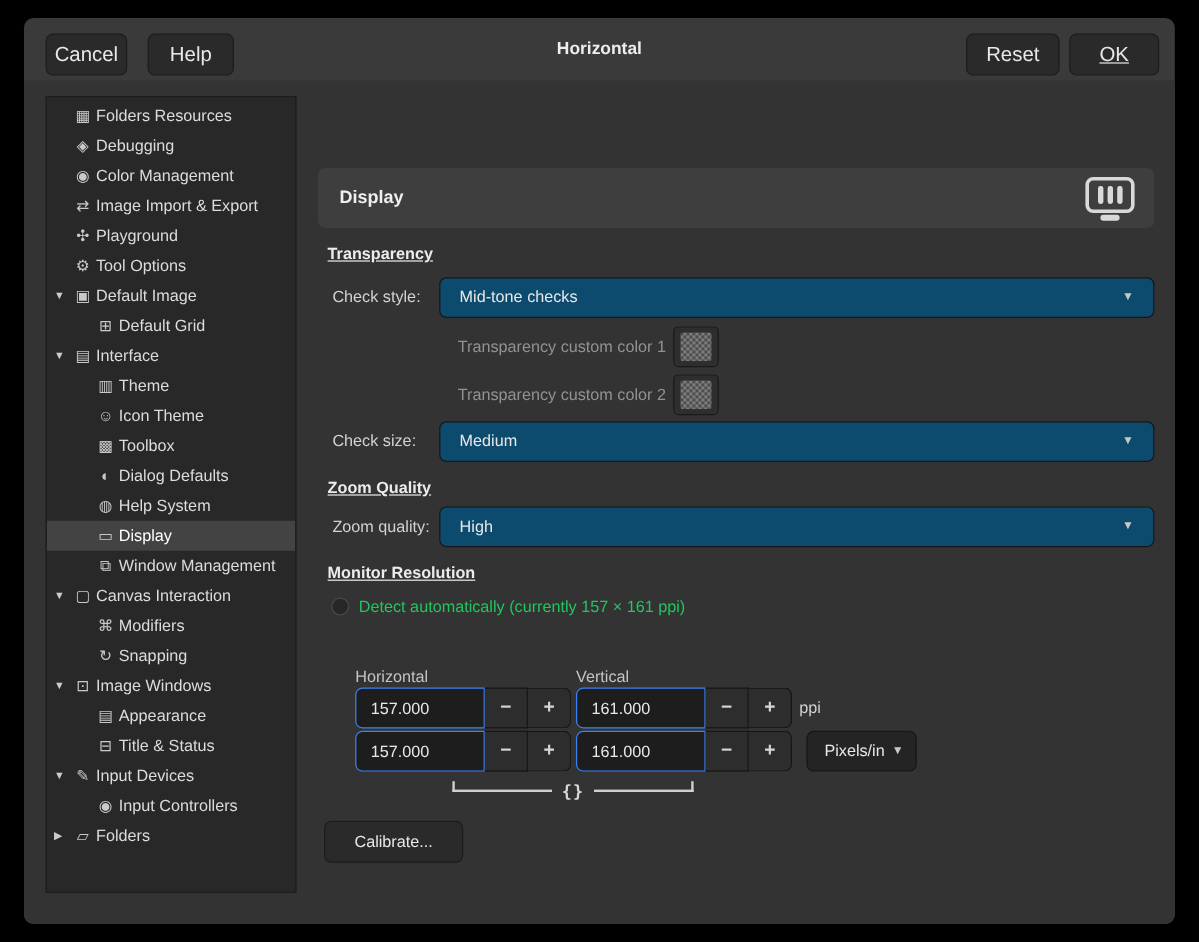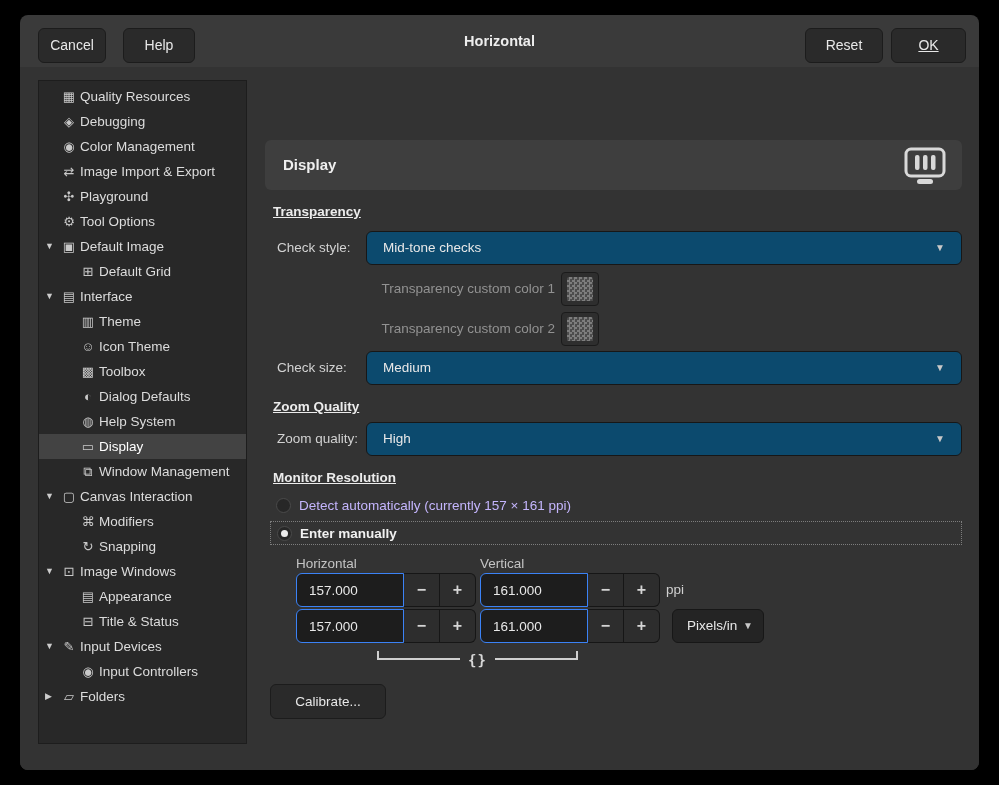--- a/index.html
+++ b/index.html
@@ -6,21 +6,21 @@
   html,body { width: 999px; height: 785px; background: #000; overflow: hidden;
     font-family: "Liberation Sans", "DejaVu Sans", sans-serif; }
 
   .dialog { position: absolute; left: 20px; top: 15px; width: 959px; height: 755px;
     background: #3a3a3a; border-radius: 8px; }
 
   
   .topbar { position: absolute; top: 0; left: 0; right: 0; height: 52px; }
   .btn { position: absolute; top: 13px; height: 35px; background: #2a2a2a;
     border: 1px solid #1c1c1c; border-radius: 6px; color: #e8e8e8;
-    font-size: 14px; text-align: center; line-height: 33px; cursor: default; }
+    font-size: 17px; text-align: center; line-height: 33px; cursor: default; }
   .btn-cancel { left: 18px; width: 68px; }
   .btn-help   { left: 103px; width: 72px; }
   .btn-reset  { right: 96px; width: 78px; }
   .btn-ok     { right: 13px; width: 75px; text-decoration: underline; }
   .win-title { position: absolute; left: 0; right: 0; top: 0; height: 52px;
     line-height: 52px; text-align: center; color: #ededed; font-weight: bold; font-size: 14.5px; }
 
   
   .main { position: absolute; top: 52px; left: 0; right: 0; bottom: 0;
     background: #333333; border-radius: 0 0 8px 8px; }
@@ -60,21 +60,21 @@
   .swatch { width: 100%; height: 100%;
     background-color: #5a5a5a;
     background-image: conic-gradient(#7d7d7d 25%, #4d4d4d 0 50%, #7d7d7d 0 75%, #4d4d4d 0);
     background-size: 5px 5px; border-radius: 2px; }
 
   .radio-row { position: absolute; display: flex; align-items: center; }
   .radio { width: 15px; height: 15px; border-radius: 50%; background: #272727;
     border: 1px solid #4a4a4a; flex: none; position: relative; }
   .radio.checked::after { content: ""; position: absolute; left: 3px; top: 3px;
     width: 7px; height: 7px; border-radius: 50%; background: #ececec; }
-  .radio-label { margin-left: 8px; color: #c4b5fd; font-size: 13.5px; }
+  .radio-label { margin-left: 8px; color: #22c55e; font-size: 13.5px; }
   .manual-box { position: absolute; left: 250px; top: 454px; width: 692px; height: 24px;
     border: 1px dotted #7d7d7d; display: flex; align-items: center; padding-left: 6px; }
   .manual-box .radio-label { font-weight: bold; color: #f1f1f1; }
 
   .col-label { position: absolute; height: 18px; line-height: 18px; color: #c4c4c4; font-size: 13.5px; }
 
   .spin-group { position: absolute; height: 34px; display: flex; }
   .spin-entry { width: 108px; height: 34px; background: #1d1d1d; border: 1px solid #3b82f6;
     border-radius: 6px 0 0 6px; color: #e8e8e8; font-size: 13.5px; padding-left: 12px;
     font-family: "Liberation Sans", "DejaVu Sans", sans-serif; outline: none; }
@@ -113,21 +113,21 @@
     <div class="win-title">Horizontal</div>
     <div class="btn btn-reset">Reset</div>
     <div class="btn btn-ok">OK</div>
   </div>
 
   <div class="main">
     <div class="sidebar" id="sidebar">
         <div class="side-item lvl0">
     <span class="expander"></span>
     <span class="icon">▦</span>
-    <span class="label">Quality Resources</span>
+    <span class="label">Folders Resources</span>
   </div>
         <div class="side-item lvl0">
     <span class="expander"></span>
     <span class="icon">◈</span>
     <span class="label">Debugging</span>
   </div>
         <div class="side-item lvl0">
     <span class="expander"></span>
     <span class="icon">◉</span>
     <span class="label">Color Management</span>
@@ -288,24 +288,20 @@
       <span class="arrow">▼</span>
     </div>
 
     <div class="section-heading" style="top:402px">Monitor Resolution</div>
 
     <div class="radio-row" style="left:256px; top:428px; height:20px;">
       <div class="radio"></div>
       <div class="radio-label">Detect automatically (currently 157 × 161 ppi)</div>
     </div>
 
-    <div class="manual-box">
-      <div class="radio checked"></div>
-      <div class="radio-label">Enter manually</div>
-    </div>
 
     <div class="col-label" style="left:276px; top:488px;">Horizontal</div>
     <div class="col-label" style="left:460px; top:488px;">Vertical</div>
 
     <div class="spin-group" style="left:276px; top:506px;">
       <input class="spin-entry" value="157.000" style="">
       <div class="spin-btn">−</div>
       <div class="spin-btn plus">+</div>
     </div>
     <div class="spin-group" style="left:460px; top:506px;">

